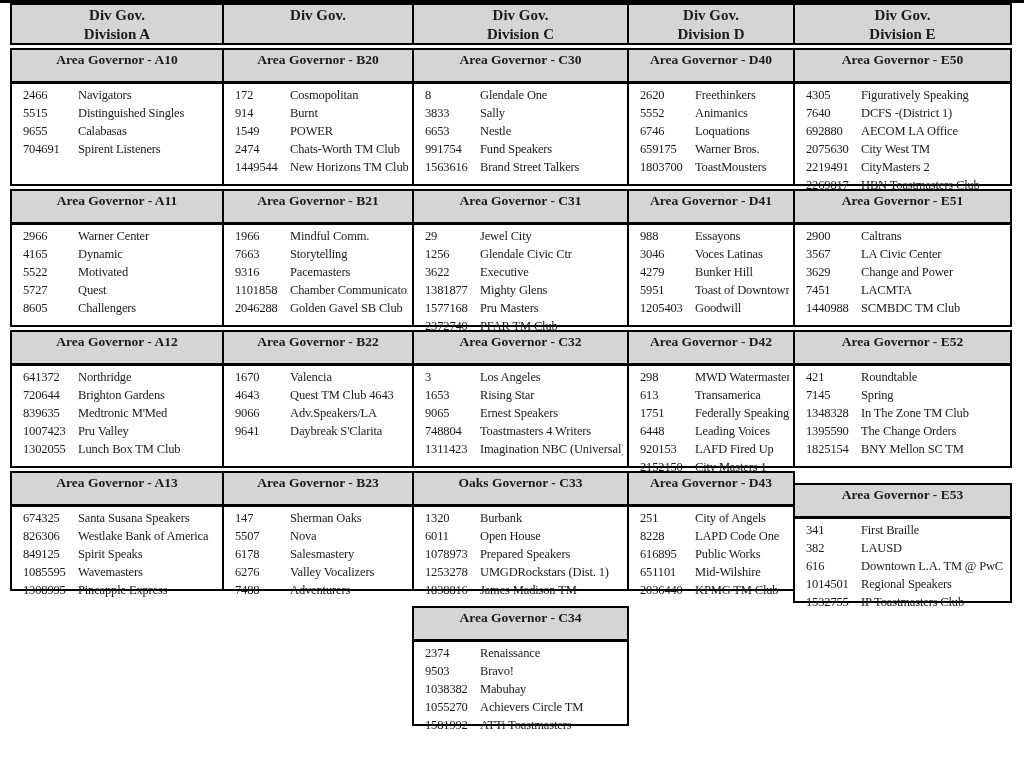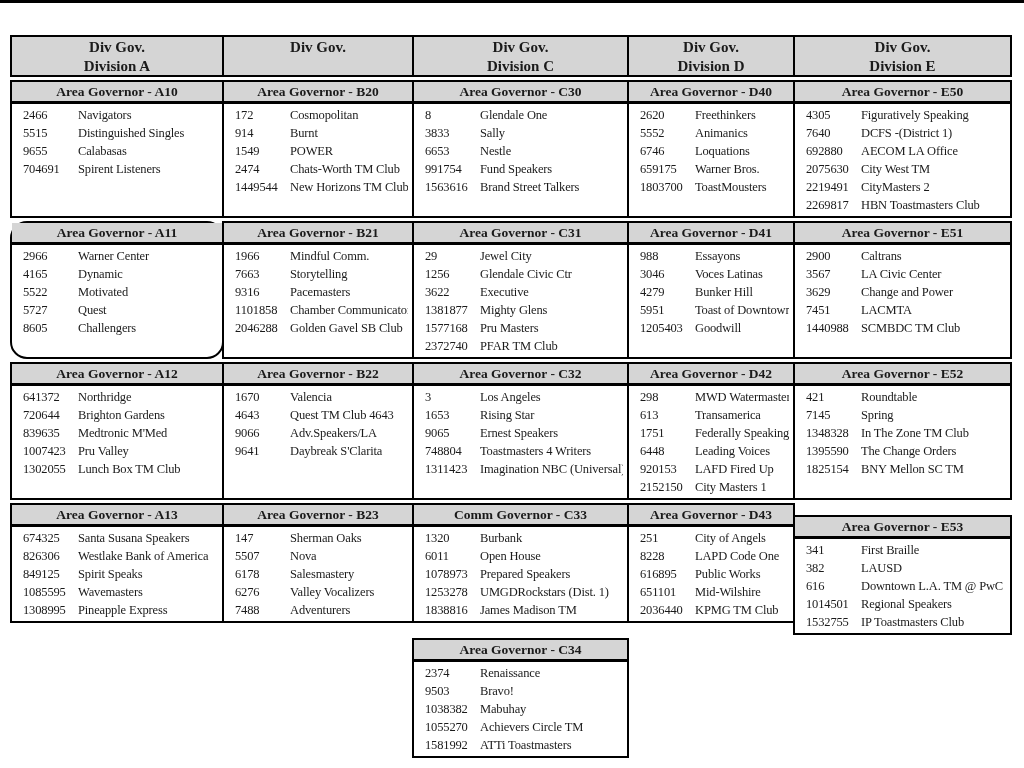--- a/index.html
+++ b/index.html
@@ -25,29 +25,28 @@
   .col-4{width:219px;}
   .divhead{
     border:2px solid var(--border);
     background:var(--header-bg);
     height:42px;
     text-align:center;
     font-weight:bold;
     font-size:15px;
     line-height:19px;
     padding-top:1px;
-    margin-top:32px;
   }
   .section{
     border:2px solid var(--border);
     background:#ffffff;
     width:100%;
   }
   .sec-header{
-    height:22px;
+    height:34px;
     background:var(--header-bg);
     border-bottom:3px solid var(--border);
     text-align:center;
     font-weight:bold;
     font-size:13.5px;
     line-height:19px;
   }
   .sec-body{padding:2px 4px;}
   .club-row{display:flex;height:18px;line-height:18px;font-size:12.5px;letter-spacing:-0.15px;}
   .club-number{flex:none;width:62px;padding-left:7px;white-space:nowrap;}
@@ -222,21 +221,21 @@
               <div class="club-row">
                 <div class="club-number">2269817</div>
                 <div class="club-name">HBN Toastmasters Club</div>
               </div>
             </div>
           </div>
         </div>
       </div>
       <div class="row">
         <div class="slot col-0">
-          <div class="section" style="height: 138px; border-radius: 17px;">
+          <div class="section" style="height: 138px;">
             <div class="sec-header">Area Governor - A11</div>
             <div class="sec-body">
               <div class="club-row">
                 <div class="club-number">2966</div>
                 <div class="club-name">Warner Center</div>
               </div>
               <div class="club-row">
                 <div class="club-number">4165</div>
                 <div class="club-name">Dynamic</div>
               </div>
@@ -555,21 +554,21 @@
               </div>
               <div class="club-row">
                 <div class="club-number">7488</div>
                 <div class="club-name">Adventurers</div>
               </div>
             </div>
           </div>
         </div>
         <div class="slot col-2">
           <div class="section" style="height: 120px;">
-            <div class="sec-header">Comm Governor - C33</div>
+            <div class="sec-header">Oaks Governor - C33</div>
             <div class="sec-body">
               <div class="club-row">
                 <div class="club-number">1320</div>
                 <div class="club-name">Burbank</div>
               </div>
               <div class="club-row">
                 <div class="club-number">6011</div>
                 <div class="club-name">Open House</div>
               </div>
               <div class="club-row">

